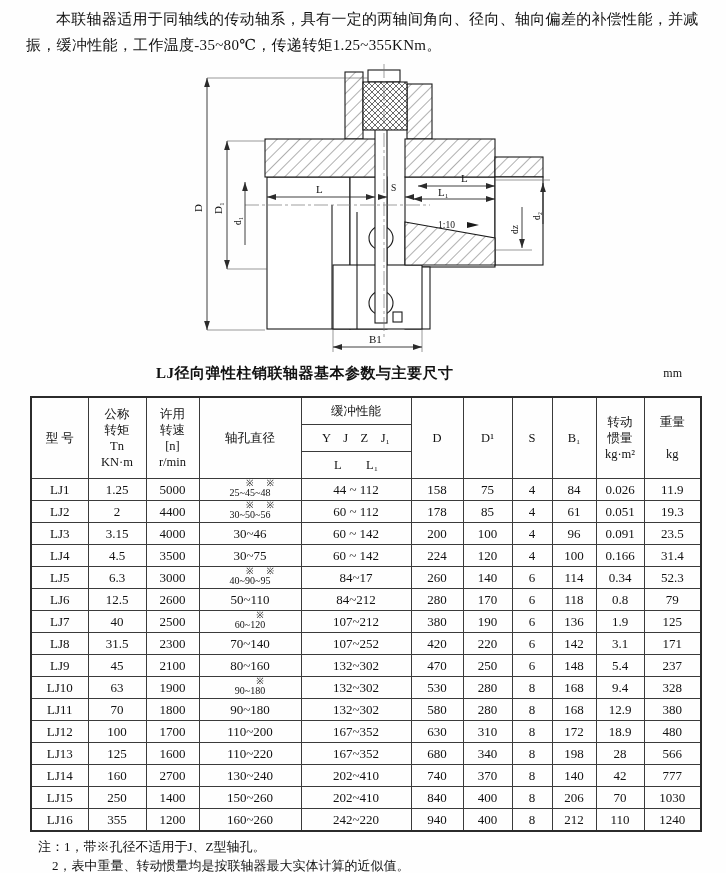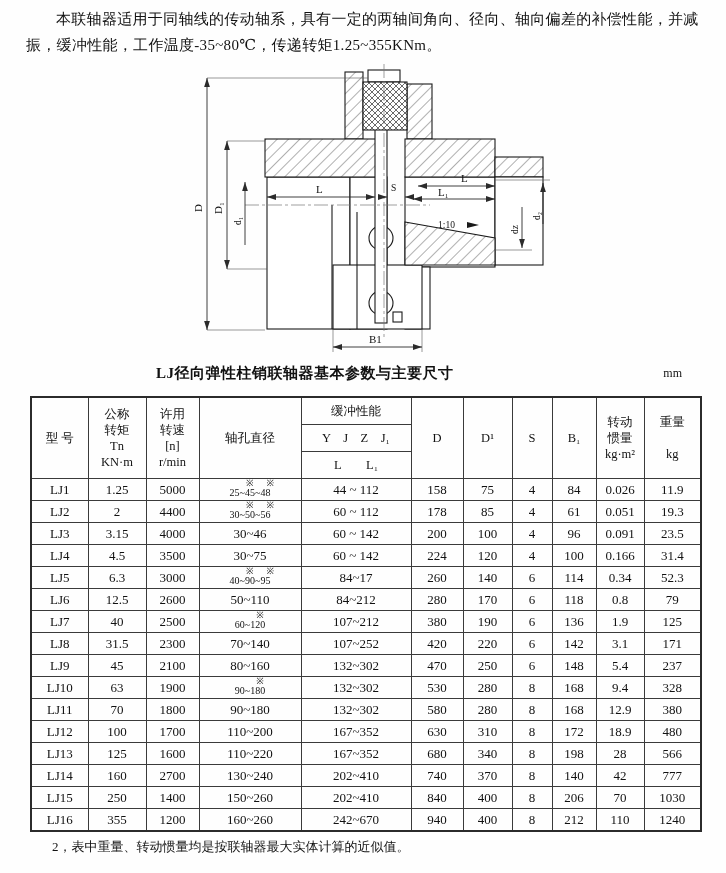--- a/index.html
+++ b/index.html
@@ -403,26 +403,27 @@
         <td>8</td>
         <td>206</td>
         <td>70</td>
         <td>1030</td>
       </tr>
       <tr>
         <td>LJ16</td>
         <td>355</td>
         <td>1200</td>
         <td>160~260</td>
-        <td>242~670</td>
+        <td>242~220</td>
         <td>940</td>
         <td>400</td>
         <td>8</td>
         <td>212</td>
         <td>110</td>
         <td>1240</td>
       </tr>
     </tbody>
 </table>
 
 <div class="notes">
+  <div class="n1">注：1，带※孔径不适用于J、Z型轴孔。</div>
   <div class="n2">2，表中重量、转动惯量均是按联轴器最大实体计算的近似值。</div>
 </div>
 
 </body></html>

